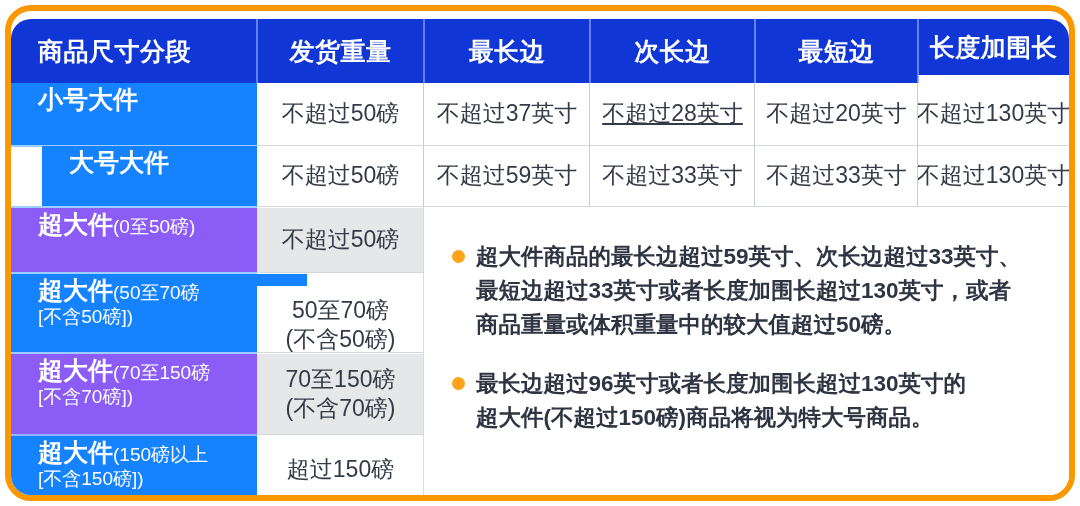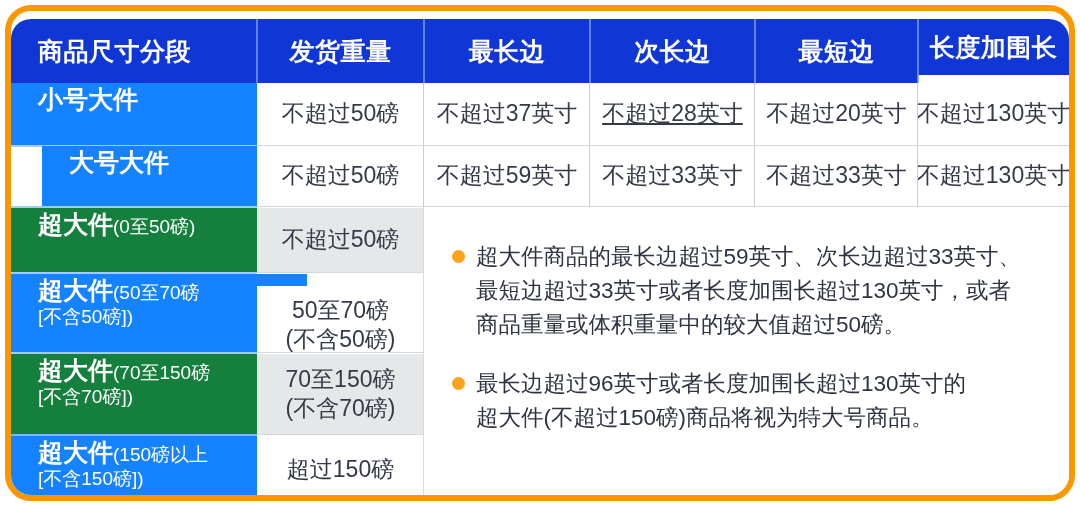--- a/index.html
+++ b/index.html
@@ -68,21 +68,21 @@
   
   .cat {
     color: #ffffff;
     justify-content: flex-start;
     padding-left: 27px;
     text-align: left;
     flex-direction: column;
     align-items: flex-start;
   }
   .cat.blue-a { background: #1583FF; }
-  .cat.blue-b { background: #15803d; }
+  .cat.blue-b { background: #8b5cf6; }
   .cat .line { display: block; white-space: nowrap; }
   .cat .big { font-weight: bold; font-size: 25px; }
   .cat .sm { font-weight: normal; font-size: 19px; }
   .cat .row1 { margin-bottom: -1px; }
 
   .cat-sep {
     position: absolute;
     left: 0;
     width: 246px;
     height: 2px;
@@ -111,20 +111,21 @@
     background: #d4d7db;
   }
 
   
   .notes {
     position: absolute;
     left: 413px; top: 193px;
     width: 645px; height: 291px;
     background: #ffffff;
     padding: 28px 28px 0 28px;
+    font-weight: bold;
   }
   .note {
     display: flex;
     align-items: flex-start;
     margin-bottom: 26px;
   }
   .bullet {
     flex: 0 0 auto;
     width: 13px; height: 13px;
     border-radius: 50%;

